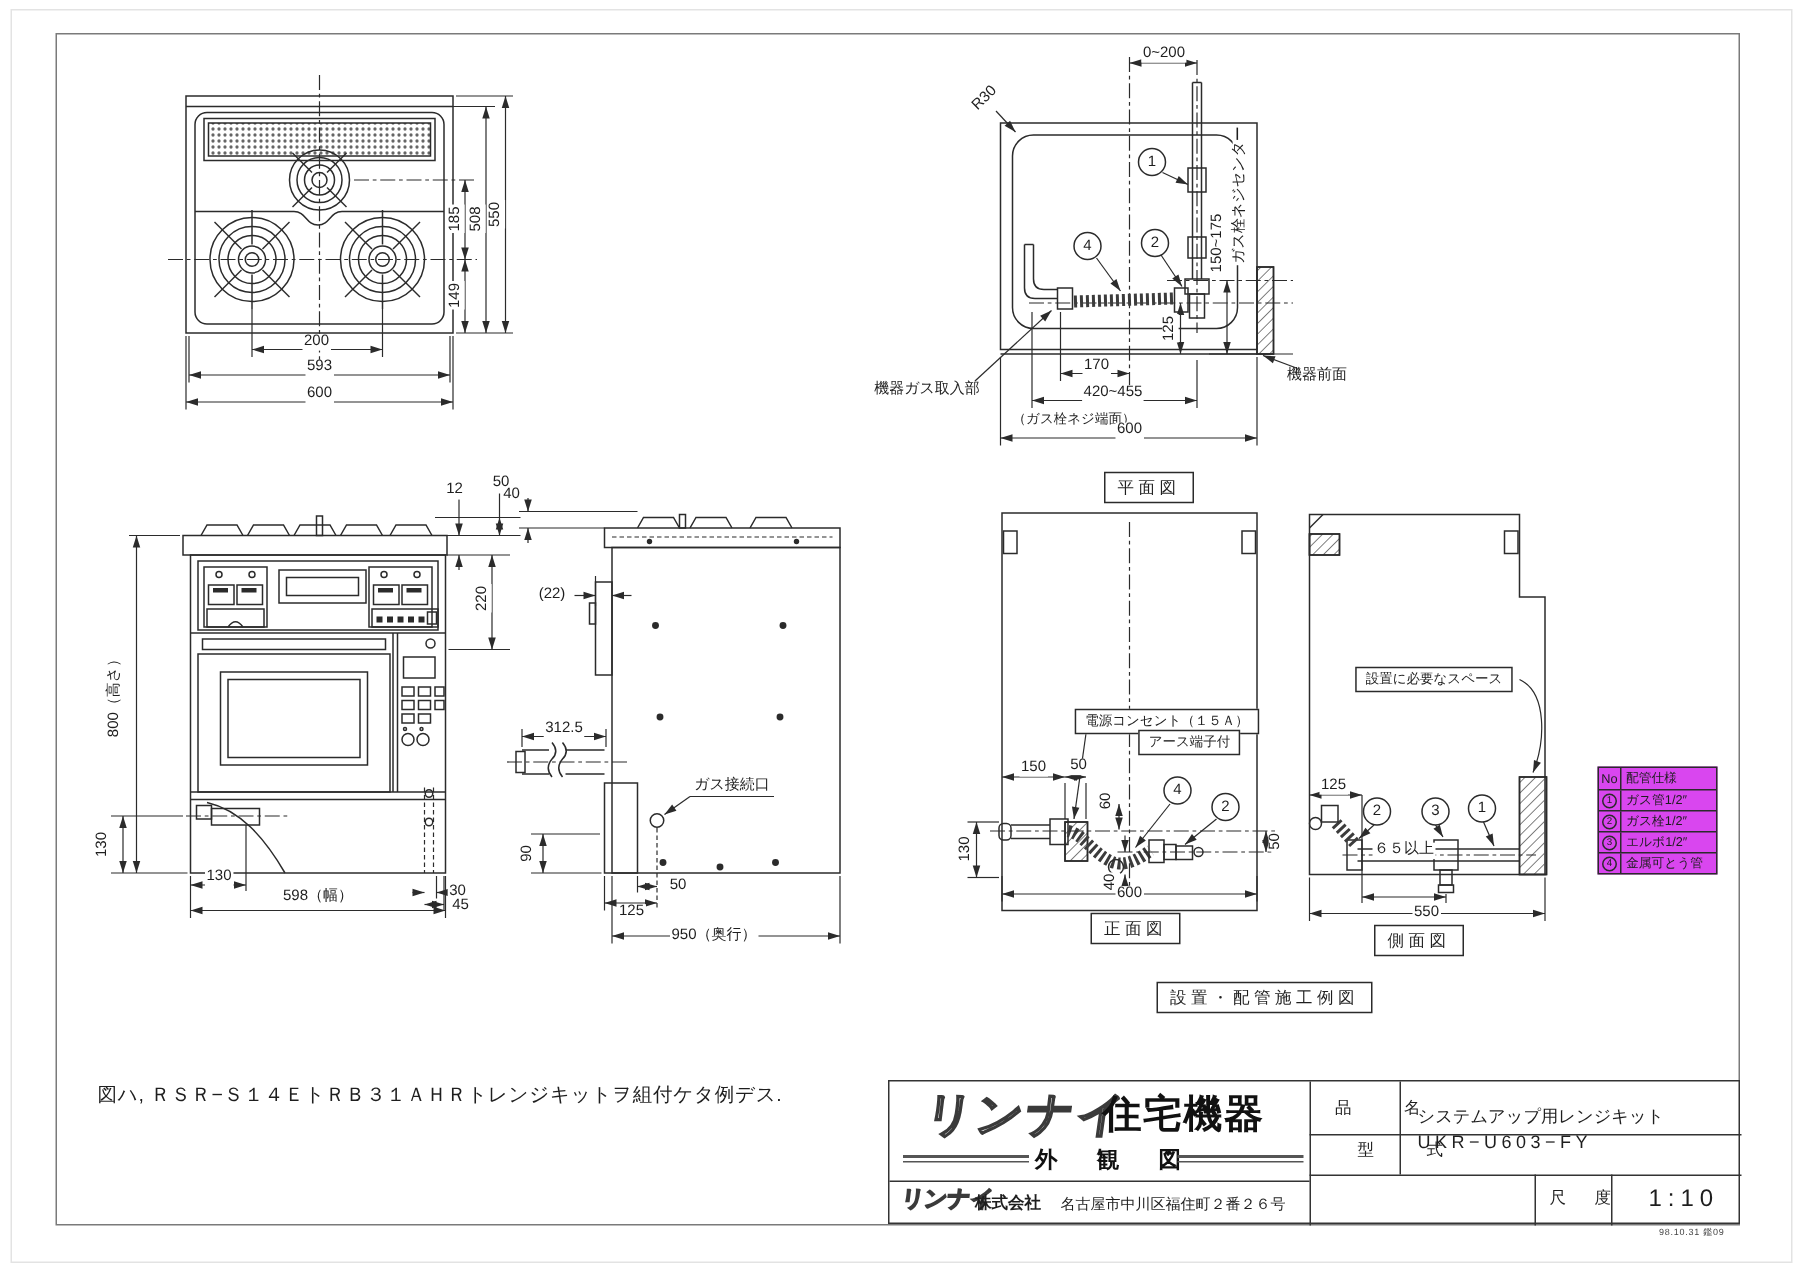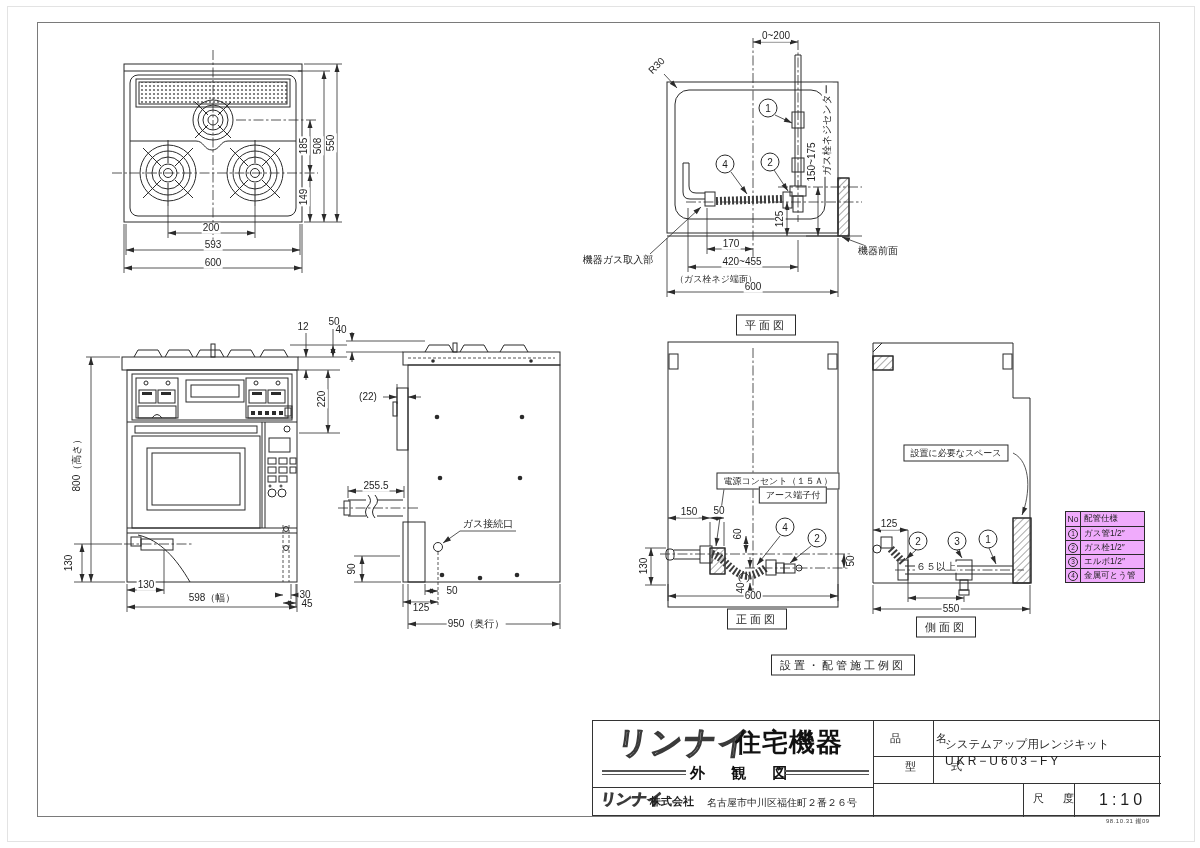--- a/index.html
+++ b/index.html
@@ -21,21 +21,21 @@
 .t{position:absolute;transform:translate(-50%,-50%);font-size:10px;white-space:nowrap;background:#fff;padding:0 1px;line-height:1.05}
 .t.v{transform:translate(-50%,-50%) rotate(-90deg)}
 .t.r45{transform:translate(-50%,-50%) rotate(-45deg);background:transparent}
 .t.s9{font-size:9px}
 .balloon{position:absolute;transform:translate(-50%,-50%);width:19px;height:19px;border:1px solid #2b2b2b;border-radius:50%;background:#fff;display:flex;align-items:center;justify-content:center;font-size:10px}
 .boxlabel{position:absolute;transform:translate(-50%,-50%);border:1px solid #2b2b2b;background:#fff;padding:2px 8px;font-size:11px;letter-spacing:3px;white-space:nowrap}
 .lblbox{position:absolute;transform:translate(-50%,-50%);border:1px solid #2b2b2b;background:#fff;padding:1px 6px;font-size:9px;white-space:nowrap}
 .note{position:absolute;left:65px;top:721px;font-size:13px;letter-spacing:.5px}
 .stamp{position:absolute;left:1106px;top:817px;font-size:6px;color:#444;letter-spacing:.5px}
 
-.ptable{position:absolute;left:1065px;top:511px;width:80px;border:1px solid #2b2b2b;background:#f0abfc;font-size:8.5px}
+.ptable{position:absolute;left:1065px;top:511px;width:80px;border:1px solid #2b2b2b;background:#d946ef;font-size:8.5px}
 .prow{display:flex;height:14px;border-top:1px solid #2b2b2b;align-items:center}
 .prow:first-child{border-top:none}
 .pno{width:15px;border-right:1px solid #2b2b2b;height:100%;display:flex;align-items:center;justify-content:center}
 .pspec{flex:1;padding-left:3px;white-space:nowrap}
 .circ{width:10px;height:10px;border:1px solid #2b2b2b;border-radius:50%;display:inline-flex;align-items:center;justify-content:center;font-size:6.5px;font-style:normal}
 
 .tblock{position:absolute;left:592px;top:720px;width:568px;height:96px;border:1.5px solid #333;background:#fff}
 .tblock .ln{position:absolute;background:#333}
 .tb-t{position:absolute;white-space:nowrap}
 .brand{left:24px;top:1px;font-size:31px;font-weight:bold;letter-spacing:2px;color:#fff;-webkit-text-stroke:1.2px #3a3a3a;transform:skewX(-8deg)}
@@ -421,21 +421,21 @@
 <span class="t v" style="left:77px;top:463px">800（高さ）</span>
 <span class="t v" style="left:69px;top:563px">130</span>
 <span class="t" style="left:146px;top:585px">130</span>
 <span class="t" style="left:212px;top:598px">598（幅）</span>
 <span class="t" style="left:305px;top:595px">30</span>
 <span class="t" style="left:307px;top:604px">45</span>
 <span class="t v" style="left:322px;top:399px">220</span>
 
 <span class="t" style="left:341px;top:330px">40</span>
 <span class="t" style="left:368px;top:397px">(22)</span>
-<span class="t" style="left:376px;top:486px">255.5</span>
+<span class="t" style="left:376px;top:486px">312.5</span>
 <span class="t" style="left:488px;top:524px">ガス接続口</span>
 <span class="t v" style="left:352px;top:569px">90</span>
 <span class="t" style="left:452px;top:591px">50</span>
 <span class="t" style="left:421px;top:608px">125</span>
 <span class="t" style="left:476px;top:624px">950（奥行）</span>
 
 <span class="lblbox" style="left:778px;top:481px">電源コンセント（１５Ａ）</span>
 <span class="lblbox" style="left:793px;top:495px">アース端子付</span>
 <span class="t" style="left:689px;top:512px">150</span>
 <span class="t" style="left:719px;top:511px">50</span>
@@ -483,20 +483,21 @@
     <span class="pspec">エルボ1/2″</span>
   </div>
   <div class="prow">
     <span class="pno">
           <i class="circ">4</i>
         </span>
     <span class="pspec">金属可とう管</span>
   </div>
 </div>
 
+<div class="note">図ハ, ＲＳＲ−Ｓ１４ＥトＲＢ３１ＡＨＲトレンジキットヲ組付ケタ例デス.</div>
 
 <div class="tblock">
   <div class="ln" style="left:0;top:66px;width:280px;height:1px"></div>
   <div class="ln" style="left:280px;top:0;width:1px;height:96px"></div>
   <div class="ln" style="left:280px;top:35px;width:288px;height:1px"></div>
   <div class="ln" style="left:280px;top:62px;width:288px;height:1px"></div>
   <div class="ln" style="left:340px;top:0;width:1px;height:62px"></div>
   <div class="ln" style="left:430px;top:62px;width:1px;height:34px"></div>
   <div class="ln" style="left:481px;top:62px;width:1px;height:34px"></div>
   <span class="tb-t brand">リンナイ</span>

